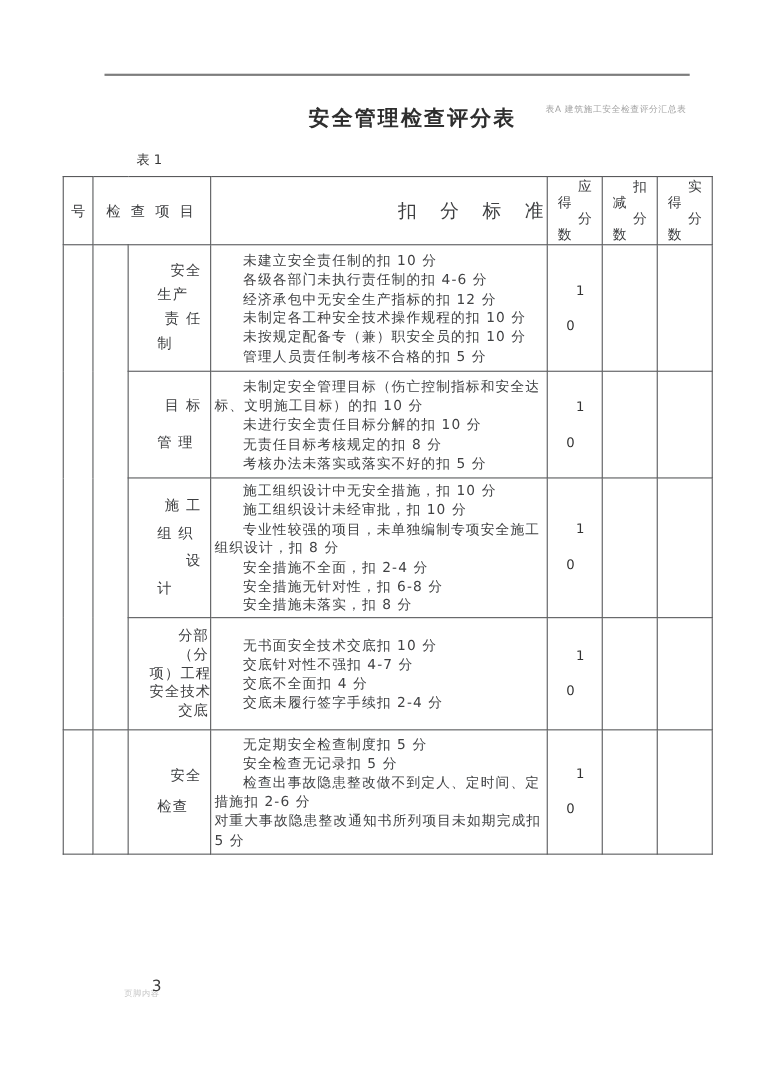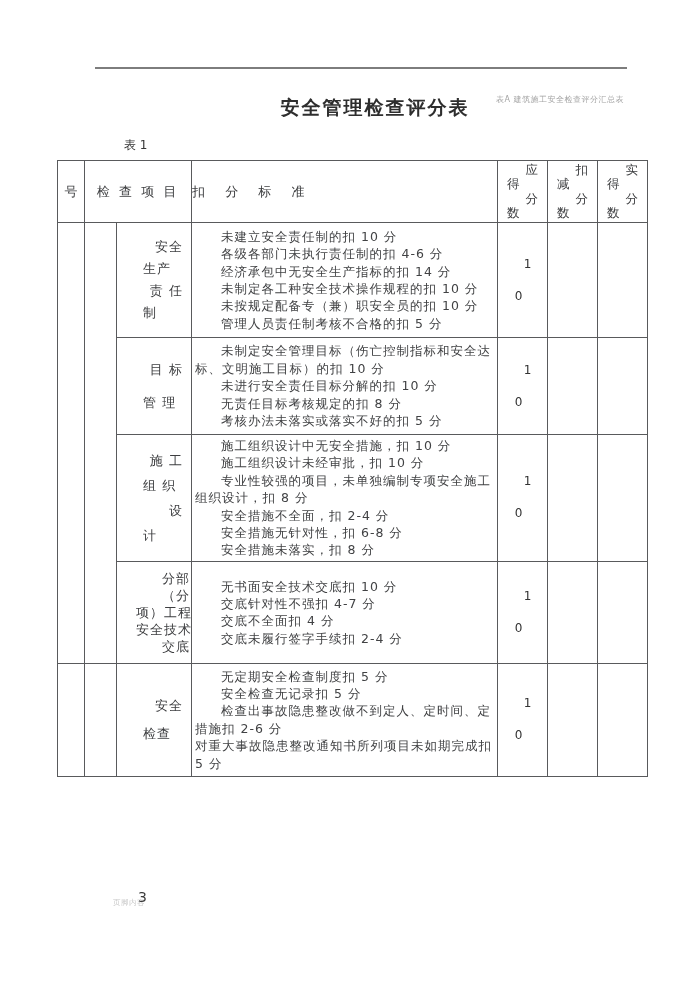--- a/index.html
+++ b/index.html
@@ -16,21 +16,21 @@
          font-size:19px;font-weight:bold;letter-spacing:2px;color:#2e2e2e;}
   .tbl-label{position:absolute;top:137px;left:124px;font-size:12px;color:#353535;}
   
   table.score-table{position:absolute;top:160px;left:57px;width:590px;
         border-collapse:collapse;table-layout:fixed;}
   td{border:1px solid #595a5c;padding:0;vertical-align:middle;overflow:hidden;}
   thead tr{height:62px;}
   tr.r1{height:115px;} tr.r2{height:97px;} tr.r3{height:124px;} tr.r4{height:102px;} tr.r5{height:113px;}
   .h-no{font-size:13px;text-align:center;}
   .h-item{font-size:13px;text-align:center;letter-spacing:3px;font-family:Liberation Serif, serif;}
-  .h-std{font-size:13px;text-align:left;letter-spacing:3px;word-spacing:10px;}
+  .h-std{font-size:17px;text-align:right;letter-spacing:3px;word-spacing:10px;}
   .vstack div{height:14.5px;line-height:14.5px;font-size:12.5px;}
   .vstack div:nth-child(odd){text-align:right;padding-right:9px;}
   .vstack div:nth-child(even){text-align:left;padding-left:9px;}
   
   .item-cell{font-size:13px;}
   .item-lines div{letter-spacing:1px;white-space:pre;margin-left:18px;}
   .stagger .item-lines div:nth-child(odd){text-align:right;padding-right:8px;}
   .stagger .item-lines div:nth-child(even){text-align:left;padding-left:8px;}
   .center .item-lines div{text-align:center;padding:0 1px;}
   .r1 .item-lines div{line-height:22px;}
@@ -103,21 +103,21 @@
               <div>安全</div>
               <div>生产</div>
               <div>责 任</div>
               <div>制</div>
             </div>
           </td>
     <td class="std-cell">
             <div class="std-lines">
               <div class="indent">未建立安全责任制的扣 10 分</div>
               <div class="indent">各级各部门未执行责任制的扣 4-6 分</div>
-              <div class="indent">经济承包中无安全生产指标的扣 14 分</div>
+              <div class="indent">经济承包中无安全生产指标的扣 12 分</div>
               <div class="indent">未制定各工种安全技术操作规程的扣 10 分</div>
               <div class="indent">未按规定配备专（兼）职安全员的扣 10 分</div>
               <div class="indent">管理人员责任制考核不合格的扣 5 分</div>
             </div>
           </td>
     <td class="due-cell">
             <div class="num">1</div>
             <div class="num">0</div>
           </td>
     <td class="deduct-cell"></td>

